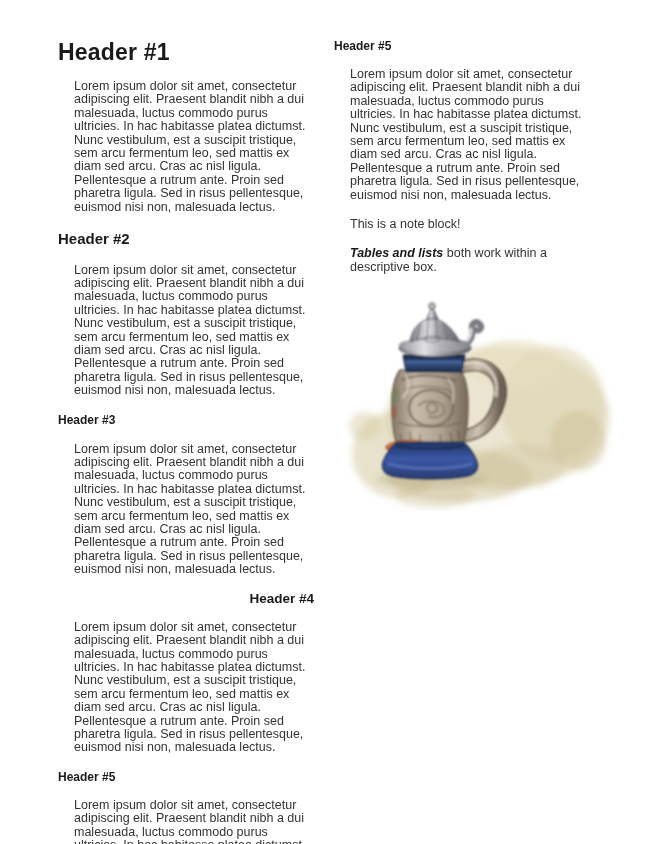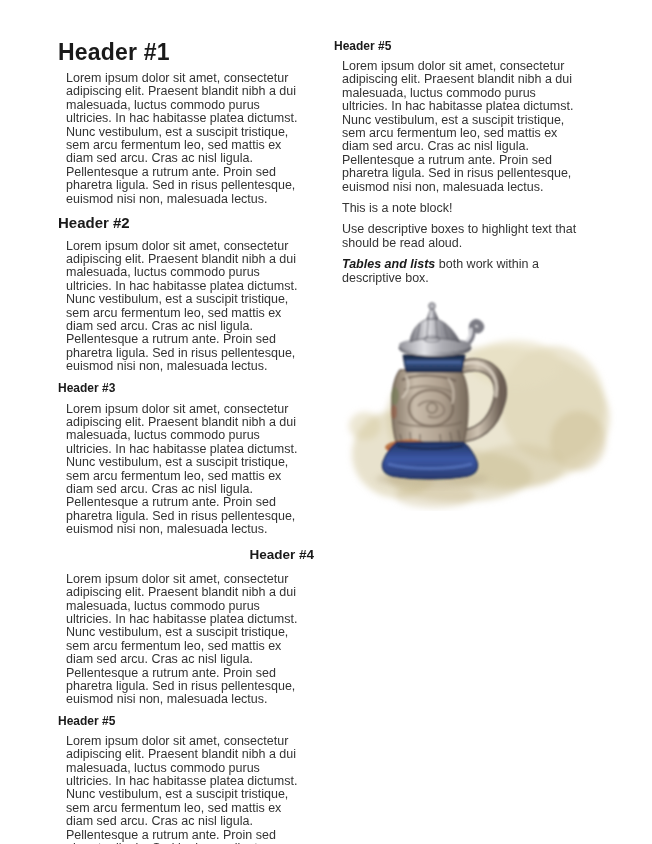--- a/index.html
+++ b/index.html
@@ -20,21 +20,21 @@
   .col {
     position: absolute;
     top: 40px;
   }
   .col-left  { left: 58px;  width: 268px; }
   .col-right { left: 334px; width: 282px; }
 
   p.body {
     font-size: 12.5px;
     line-height: 13.4px;
-    margin: 8px;
+    margin: 16px;
     color: #333333;
     white-space: pre;
   }
   h1, h2, h3, h4, h5, .mini-heading {
     color: #1a1a1a;
     font-weight: 700;
     white-space: pre;
   }
   h1 { font-size: 23px;   line-height: 24px;   margin: 0 0 4px 0; letter-spacing: 0.2px; }
   h2 { font-size: 15px; line-height: 17.5px; margin: 1px 0 0 0; }
@@ -126,22 +126,20 @@
 adipiscing elit. Praesent blandit nibh a dui
 malesuada, luctus commodo purus
 ultricies. In hac habitasse platea dictumst.
 Nunc vestibulum, est a suscipit tristique,
 sem arcu fermentum leo, sed mattis ex
 diam sed arcu. Cras ac nisl ligula.
 Pellentesque a rutrum ante. Proin sed
 pharetra ligula. Sed in risus pellentesque,
 euismod nisi non, malesuada lectus.</p>
     <p class="body">This is a note block!</p>
-    <p class="body">Use descriptive boxes to highlight text that
-should be read aloud.</p>
     <p class="body tables-para"><strong>Tables and lists</strong><span> both work within a
 descriptive box.</span></p>
   </div>
 
   <svg class="illustration" viewBox="0 0 290 215" xmlns="http://www.w3.org/2000/svg">
     <defs>
       <filter id="soften" x="-20%" y="-20%" width="140%" height="140%">
         <feGaussianBlur stdDeviation="3"></feGaussianBlur>
       </filter>
       <filter id="soften2" x="-20%" y="-20%" width="140%" height="140%">

